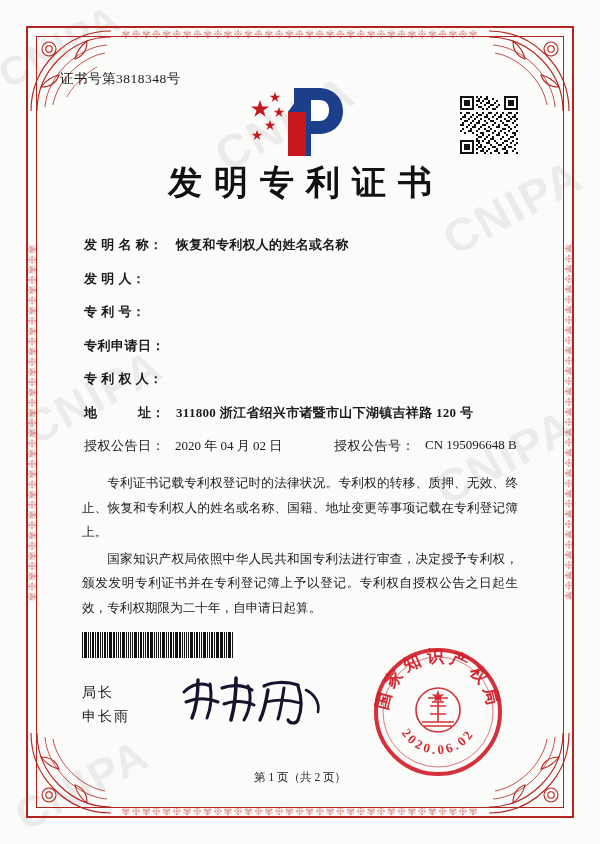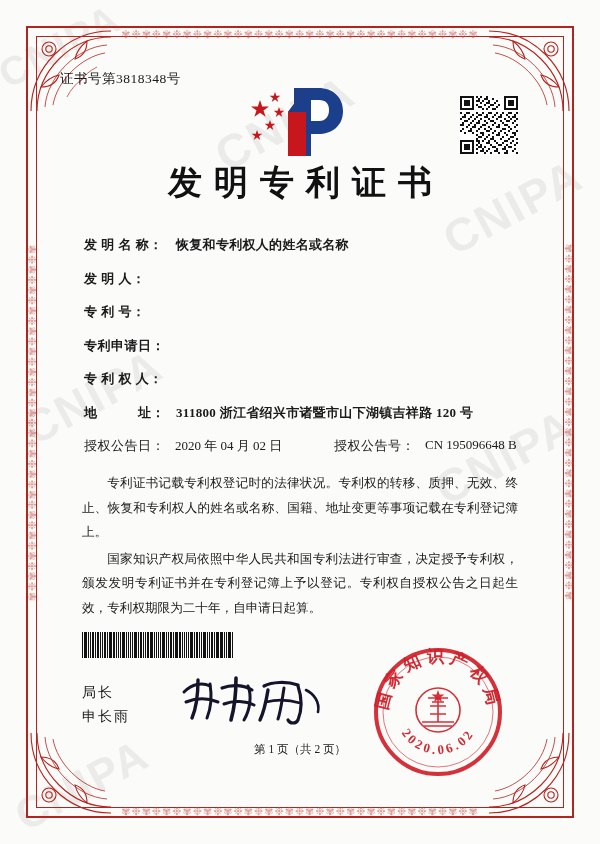--- a/index.html
+++ b/index.html
@@ -182,21 +182,21 @@
   
   .seal {
     position: absolute;
     left: 370px; top: 644px;
     width: 136px; height: 136px;
   }
 
   .footer-page {
     position: absolute;
     left: 0; right: 0;
-    top: 742px;
+    top: 770px;
     text-align: center;
     font-size: 11.5px;
     color: #222;
   }
   .footer-note {
     position: absolute;
     left: 0; right: 0;
     top: 803px;
     text-align: center;
     font-size: 12px;

